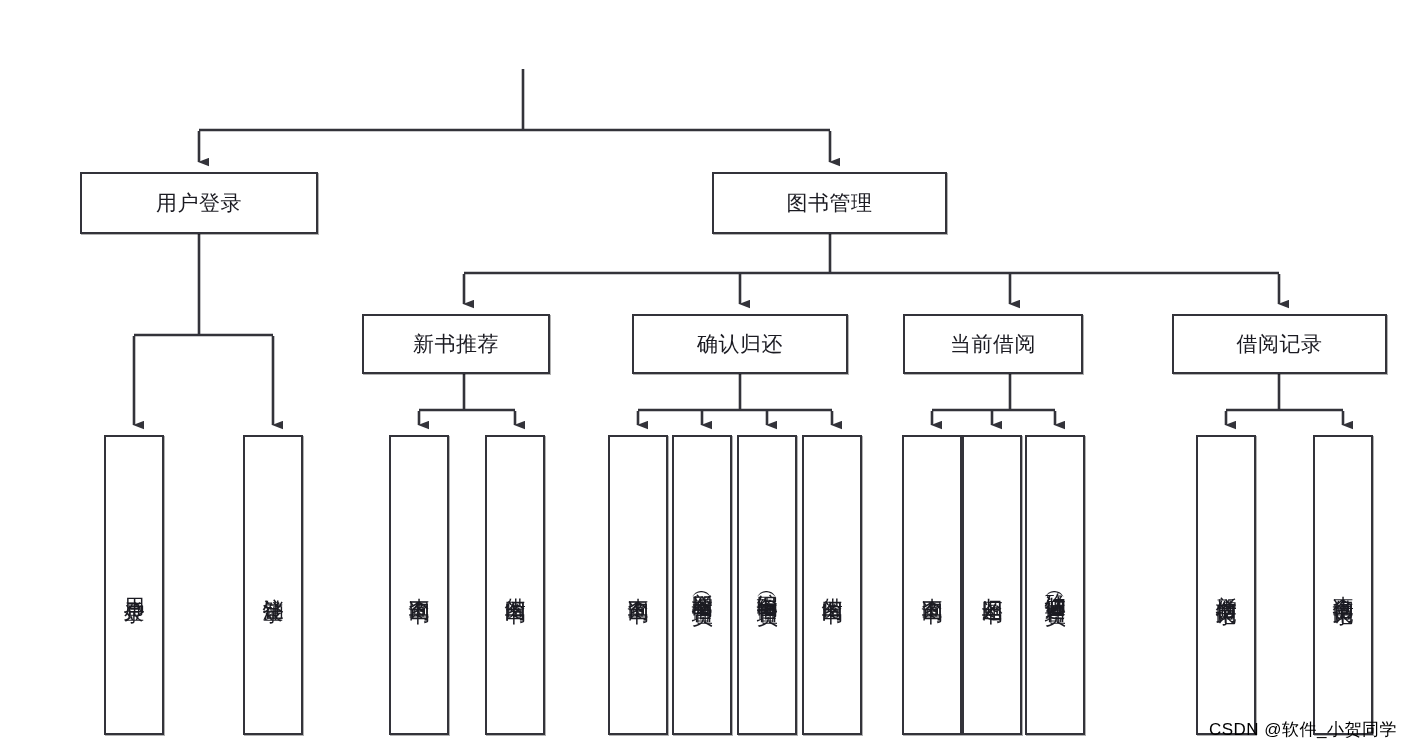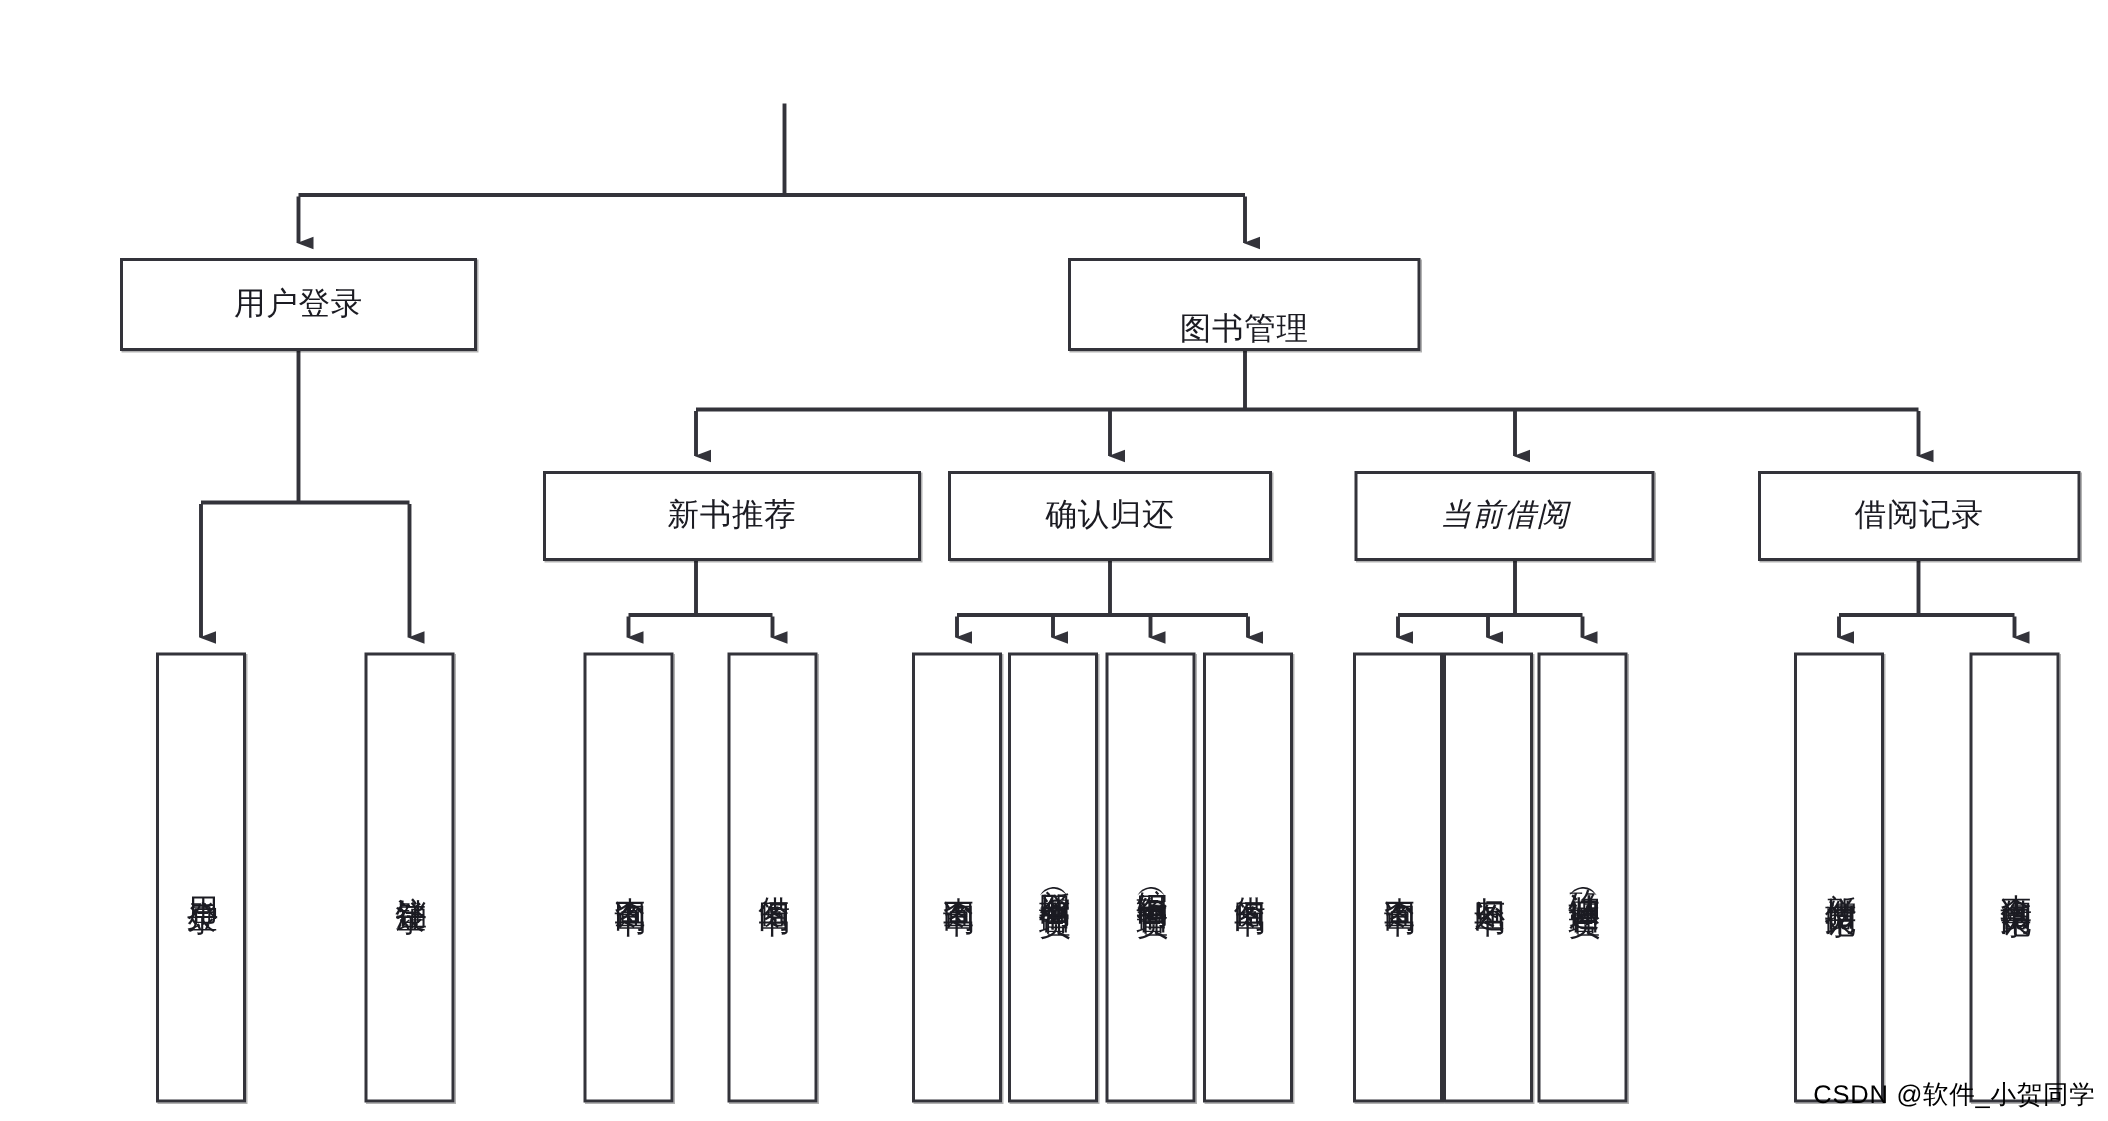--- a/index.html
+++ b/index.html
@@ -128,31 +128,31 @@
       <path d="M 1226 410 L 1343 410"></path>
       <path d="M 1226 411 L 1226 425" marker-end="url(#arrowhead)"></path>
       <path d="M 1343 411 L 1343 425" marker-end="url(#arrowhead)"></path>
     </g>
   </svg>
 
 
   <div class="node-box horizontal" id="node-l1-0" style="left: 80px; top: 172px; width: 238px; height: 62px;">
     <span class="node-label">用户登录</span>
   </div>
-  <div class="node-box horizontal" id="node-l1-1" style="left: 712px; top: 172px; width: 235px; height: 62px; align-items: flex-end;">
+  <div class="node-box horizontal" id="node-l1-1" style="left: 712px; top: 172px; width: 235px; height: 62px;">
     <span class="node-label">图书管理</span>
   </div>
 
-  <div class="node-box horizontal" id="node-l2-0" style="left: 362px; top: 314px; width: 252px; height: 60px;">
+  <div class="node-box horizontal" id="node-l2-0" style="left: 362px; top: 314px; width: 188px; height: 60px;">
     <span class="node-label">新书推荐</span>
   </div>
   <div class="node-box horizontal" id="node-l2-1" style="left: 632px; top: 314px; width: 216px; height: 60px;">
     <span class="node-label">确认归还</span>
   </div>
-  <div class="node-box horizontal" id="node-l2-2" style="left: 903px; top: 314px; width: 200px; height: 60px; font-style: italic;">
+  <div class="node-box horizontal" id="node-l2-2" style="left: 903px; top: 314px; width: 180px; height: 60px;">
     <span class="node-label">当前借阅</span>
   </div>
   <div class="node-box horizontal" id="node-l2-3" style="left: 1172px; top: 314px; width: 215px; height: 60px;">
     <span class="node-label">借阅记录</span>
   </div>
 
   <div class="node-box vertical" id="node-leaf-0" style="left: 104px; top: 435px; width: 60px; height: 300px;">
     <span class="node-label">用户登录</span>
   </div>
   <div class="node-box vertical" id="node-leaf-1" style="left: 243px; top: 435px; width: 60px; height: 300px;">

